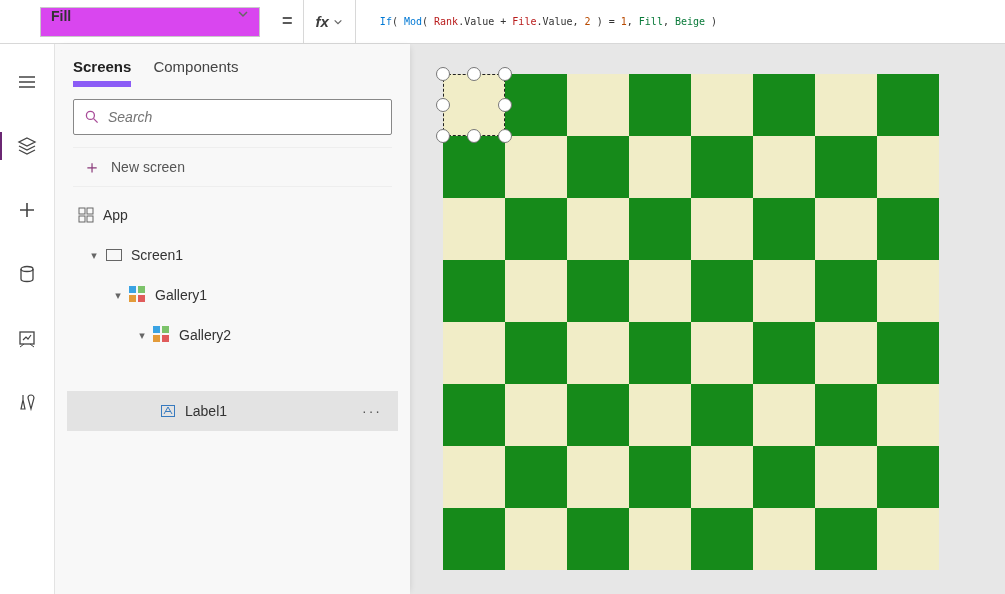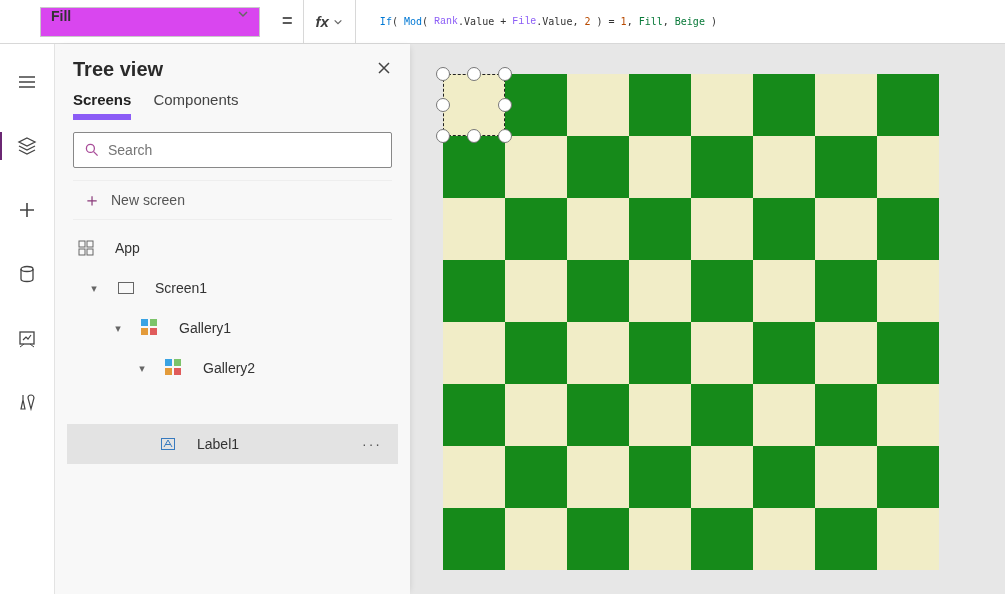--- a/index.html
+++ b/index.html
@@ -62,21 +62,21 @@
     border-left: 1px solid #d8d8d8;
     display: flex;
     align-items: center;
     padding-left: 24px;
     font-family: ui-monospace, Menlo, Consolas, monospace;
     font-size: 10px;
   }
   .formula-input span { white-space: pre; }
   .tk-fn  { color: #0078d4; }
   .tk-par { color: #333; }
-  .tk-id  { color: #8b5cf6; font-family: Liberation Mono, monospace; }
+  .tk-id  { color: #b91c1c; }
   .tk-prop{ color: #333; text-align: center; }
   .tk-num { color: #b84a00; }
   .tk-ok  { color: #0a7a3a; }
 
   .workspace {
     display: flex;
     height: calc(100% - 44px);
   }
 
   .rail {
@@ -121,36 +121,35 @@
   .tab { cursor: pointer; color: #444; padding-bottom: 6px; }
   .tab.active { color: #222; font-weight: 600; border-bottom: 6px solid #8b5cf6; }
 
   .search-wrap { padding: 4px 6px 12px 6px; }
   .search {
     display: flex; align-items: center;
     border: 1px solid #888; background: #fff;
     height: 36px; padding: 0 10px; border-radius: 2px;
   }
   .search svg { width: 16px; height:16px; margin-right: 8px; color: #8a3a7a; }
-  .search input { border:none; outline:none; flex:1; font-size:14px; color:#666; background:transparent; }
+  .search input { border:none; outline:none; flex:1; font-size:14px; color:#666; background:transparent;font-style:italic; }
 
   .new-screen {
     display: flex; align-items: center; gap: 10px;
     height: 40px; padding: 0 10px; margin: 0 6px 8px 6px;
     font-size: 14px; color: #555;
     border-top: 1px solid #eee; border-bottom: 1px solid #eee;
     cursor: pointer;
   }
   .new-screen .plus { font-size: 18px; color: #8a3a7a; font-weight:300; }
 
   .tree-row {
     display: flex; align-items: center;
     height: 40px; padding: 0 6px; font-size: 14px; color: #333;
     cursor: pointer;
-    gap: 12px;
   }
   .tree-row.selected { background: #e3e3e3; margin-top: 36px; }
   .indent0 { padding-left: 10px; }
   .indent1 { padding-left: 20px; }
   .indent2 { padding-left: 44px; }
   .indent3 { padding-left: 68px; }
   .indent4 { padding-left: 92px; }
   .chev { width: 14px; display:inline-block; text-align:center; margin-right:4px; color:#666; font-size:11px; }
   .node-icon { width:18px; height:18px; margin-right:8px; display:inline-flex; align-items:center; justify-content:center; }
   .ellipsis { margin-left:auto; margin-right:10px; color:#555; letter-spacing:2px; cursor:pointer; }
@@ -268,28 +267,20 @@
         </svg>
     </div>
     <div class="rail-btn">
       <svg viewBox="0 0 20 20">
           <path d="M6 3v5l-2 9h4l-2-9V3M14 3a3 3 0 0 0-3 3l3 11 3-11a3 3 0 0 0-3-3z" stroke="#444" fill="none" stroke-width="1.2"></path>
         </svg>
     </div>
   </div>
 
   <div class="tree-panel">
-    <div class="panel-head">
-      <div class="panel-title">Tree view</div>
-      <div class="close-x">
-        <svg width="16" height="16" viewBox="0 0 16 16">
-            <path d="M3 3l10 10M13 3L3 13" stroke="#444" stroke-width="1.5"></path>
-          </svg>
-      </div>
-    </div>
 
     <div class="tabs">
       <div class="tab active">Screens</div>
       <div class="tab">Components</div>
     </div>
 
     <div class="search-wrap">
       <div class="search">
         <svg viewBox="0 0 20 20">
             <circle cx="8" cy="8" r="5" stroke="#a84b98" stroke-width="1.6" fill="none"></circle>

